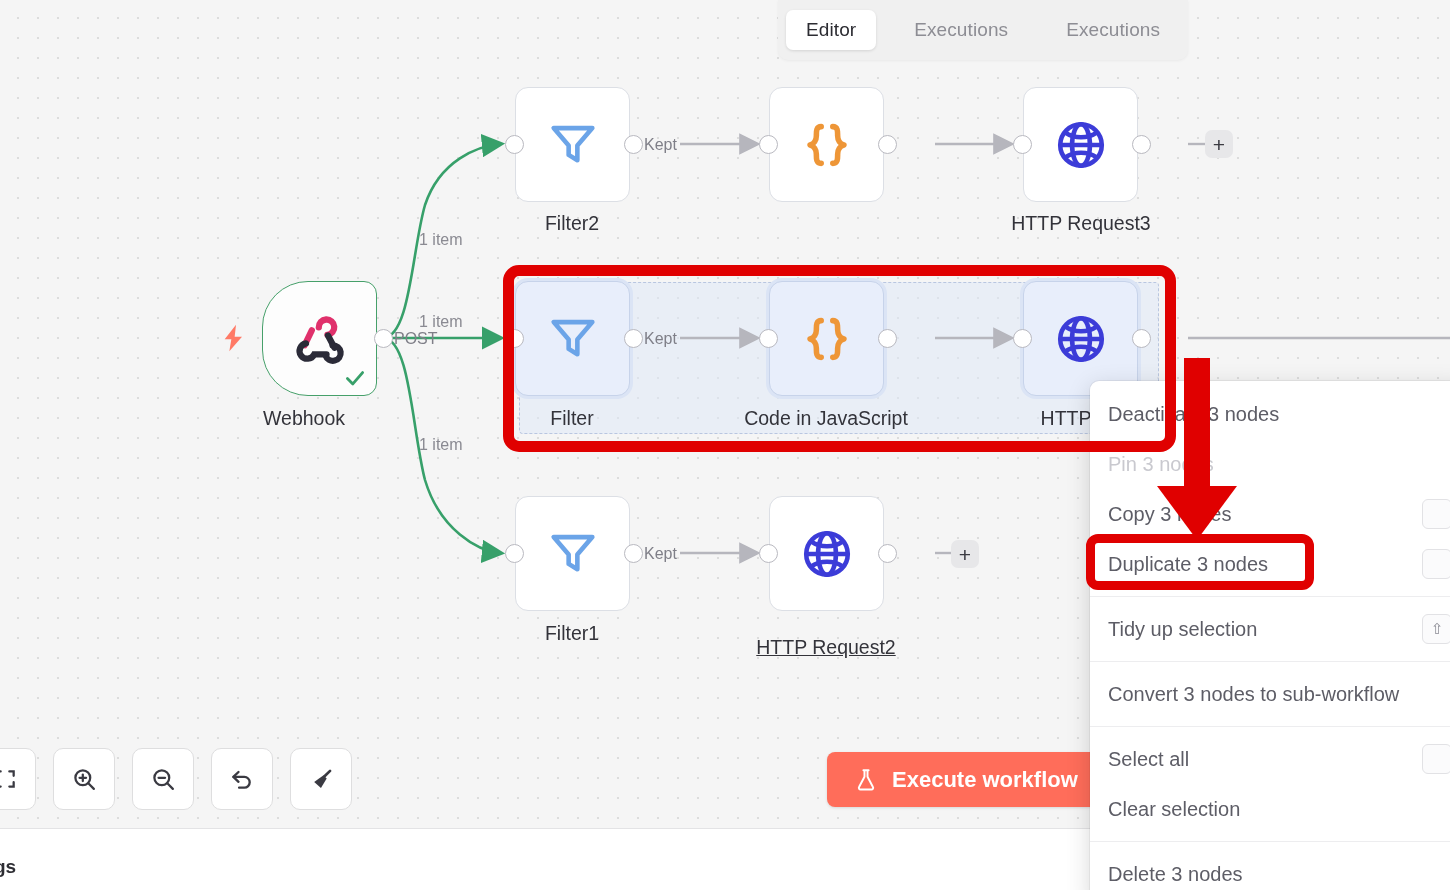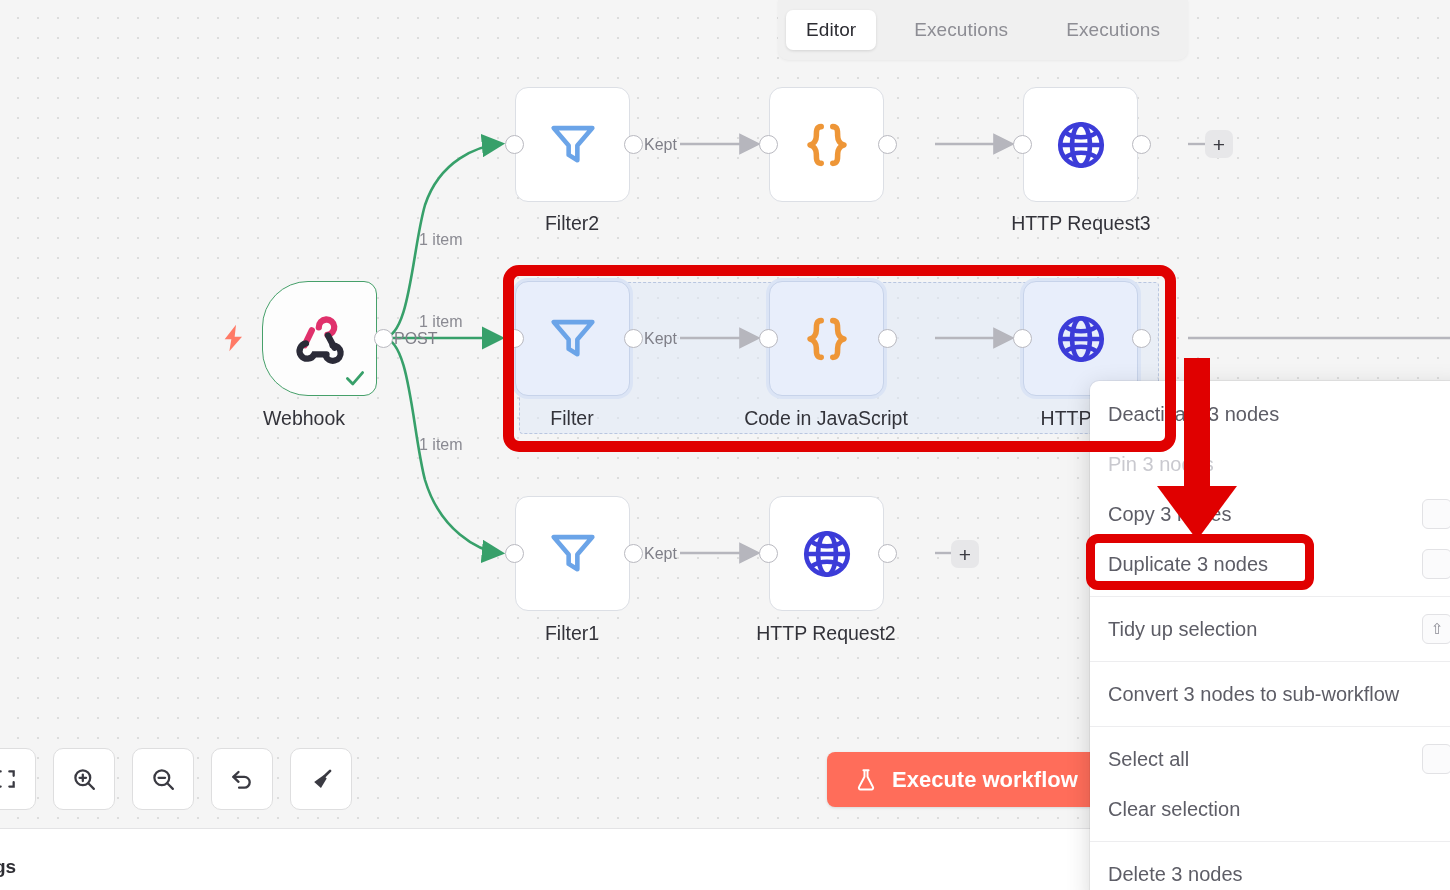--- a/index.html
+++ b/index.html
@@ -299,21 +299,21 @@
         <circle cx="12" cy="12" r="8.6"></circle>
         <ellipse cx="12" cy="12" rx="3.7" ry="8.6"></ellipse>
         <line x1="3.4" y1="12" x2="20.6" y2="12"></line>
         <path d="M5.3 6.8 C7.4 8.2 9.6 8.8 12 8.8 C14.4 8.8 16.6 8.2 18.7 6.8"></path>
         <path d="M5.3 17.2 C7.4 15.8 9.6 15.2 12 15.2 C14.4 15.2 16.6 15.8 18.7 17.2"></path>
       </g>
     </svg>
   </div>
   <div class="endpoint" style="left:759px; top:544px;"></div>
   <div class="endpoint" style="left:878px; top:544px;"></div>
-  <div class="node-label" style="left:676px; top:622px;">HTTP Request2</div>
+  <div class="node-label" style="left:676px; top:636px;text-decoration:underline;">HTTP Request2</div>
   <div class="plus-btn" style="left:951px; top:540px;">+</div>
 
   <div class="tabbar">
     <div class="tab active">Editor</div>
     <div class="tab">Executions</div>
     <div class="tab">Executions</div>
   </div>
 
   <div class="toolbar">
     <div class="tool-btn">

